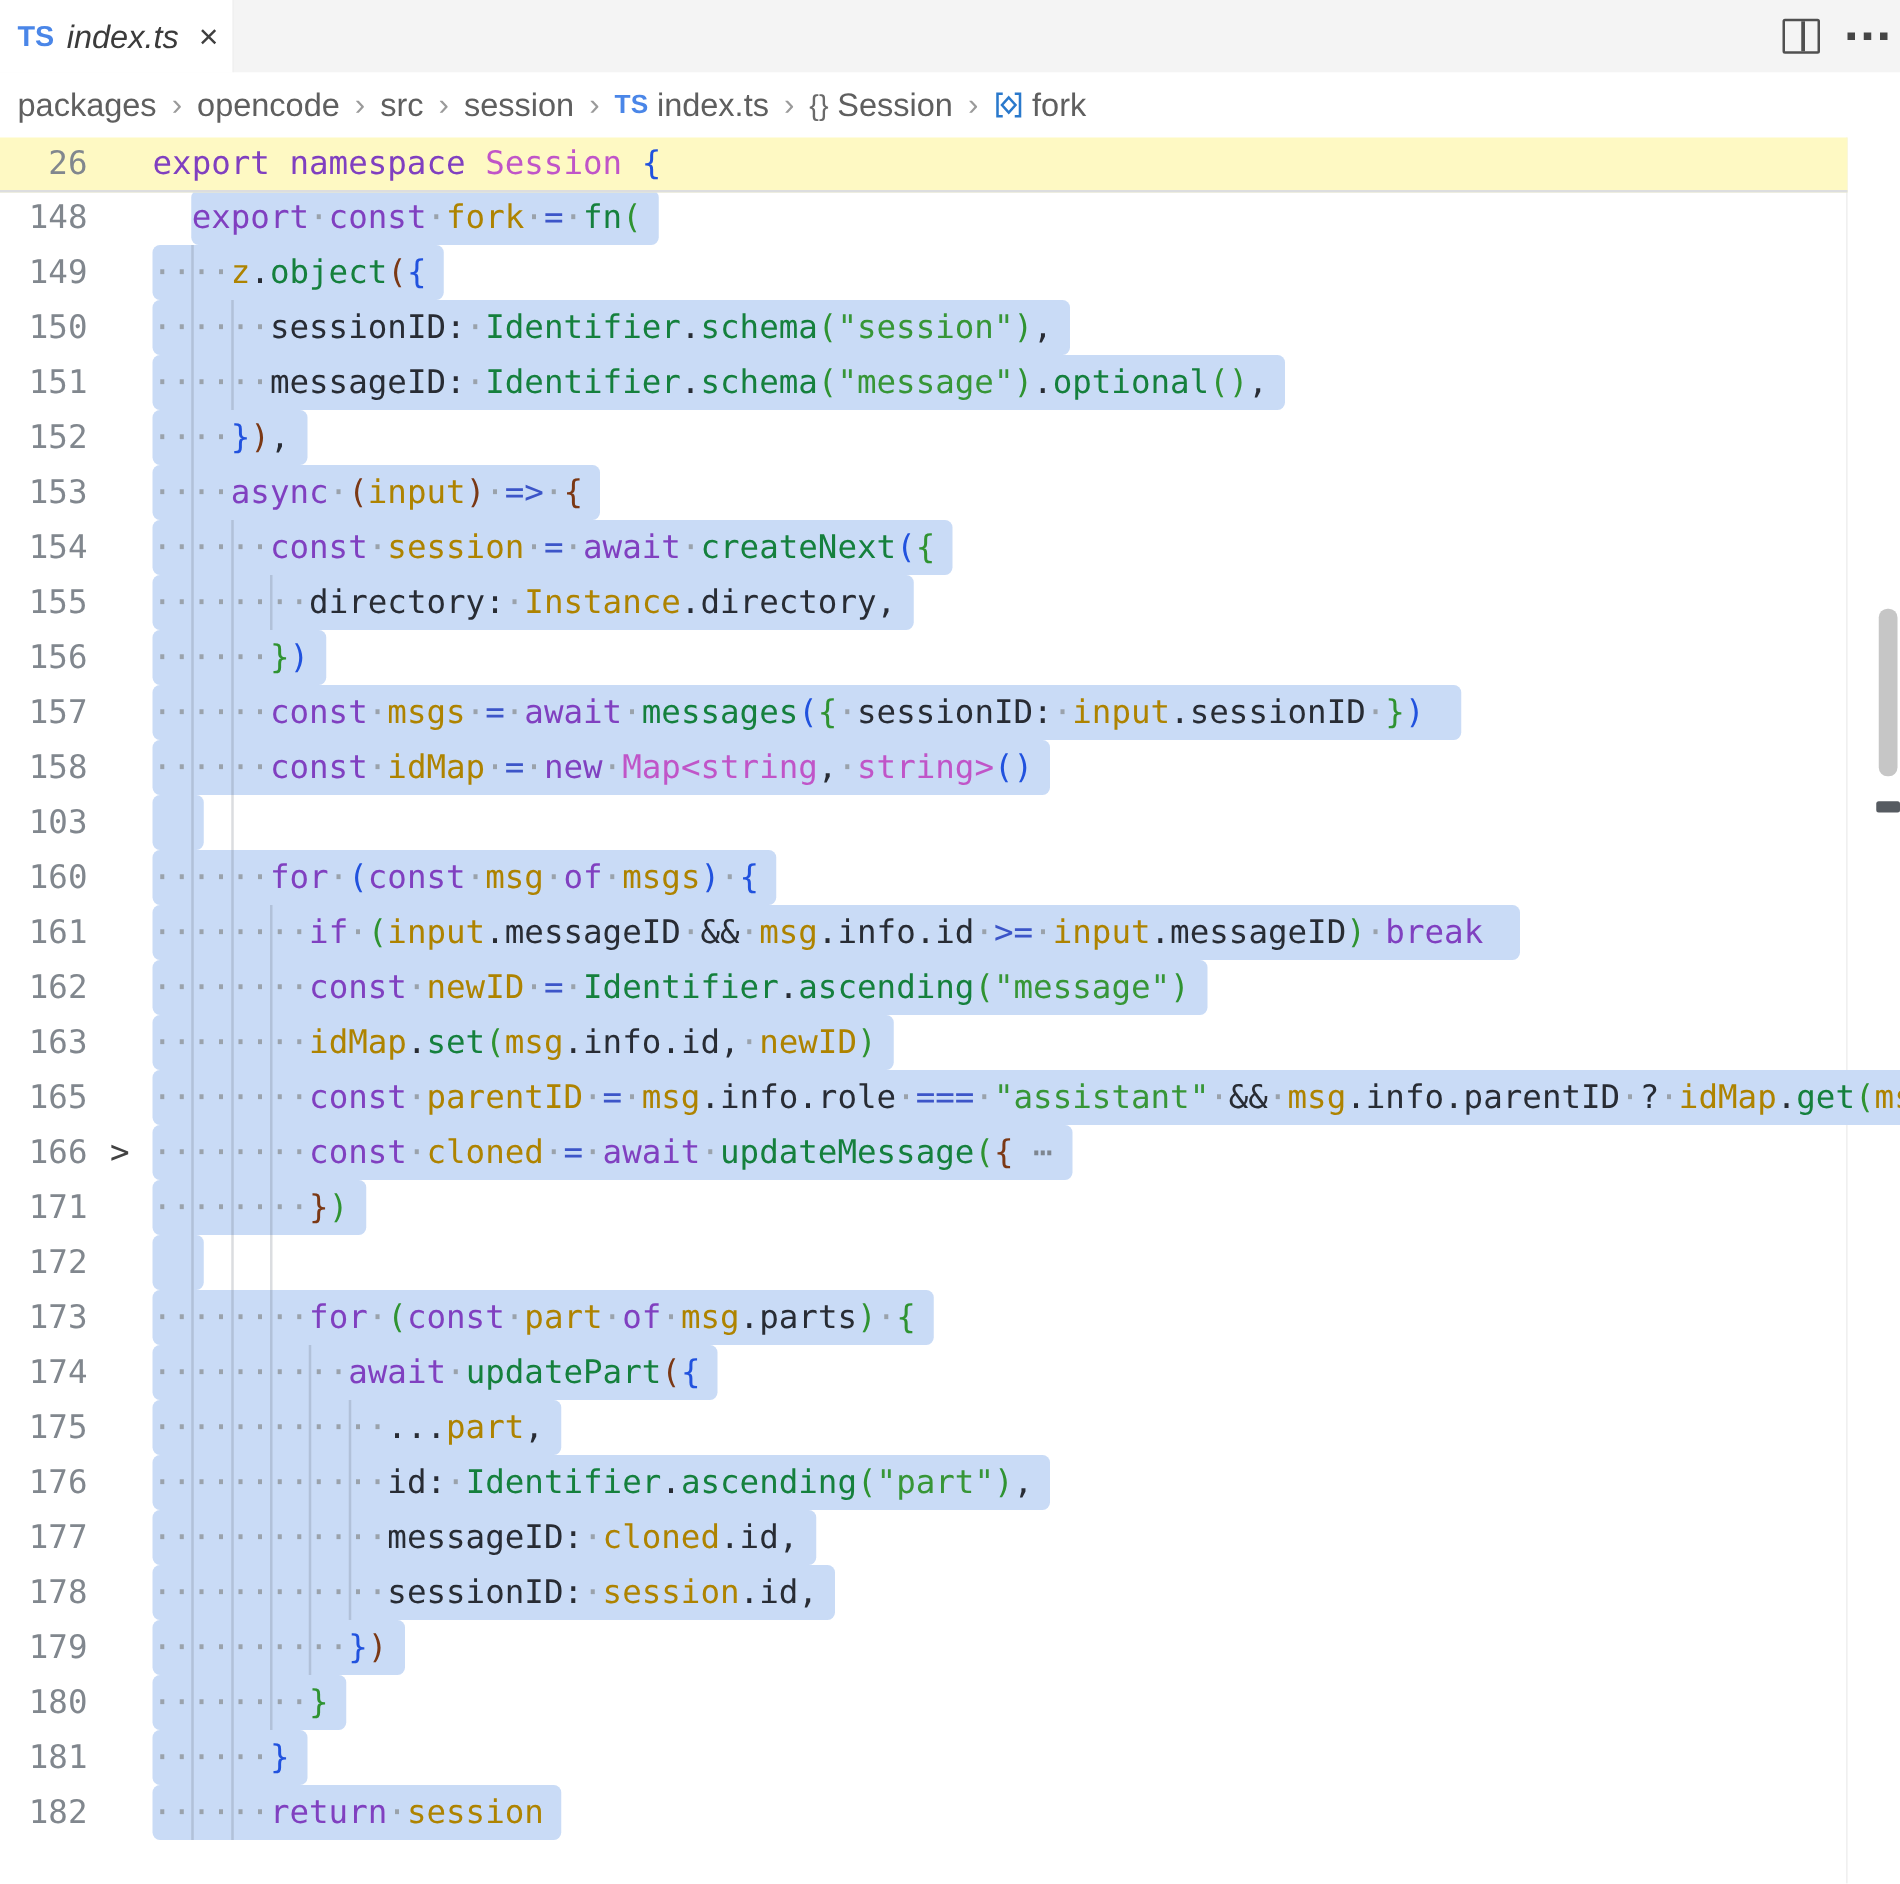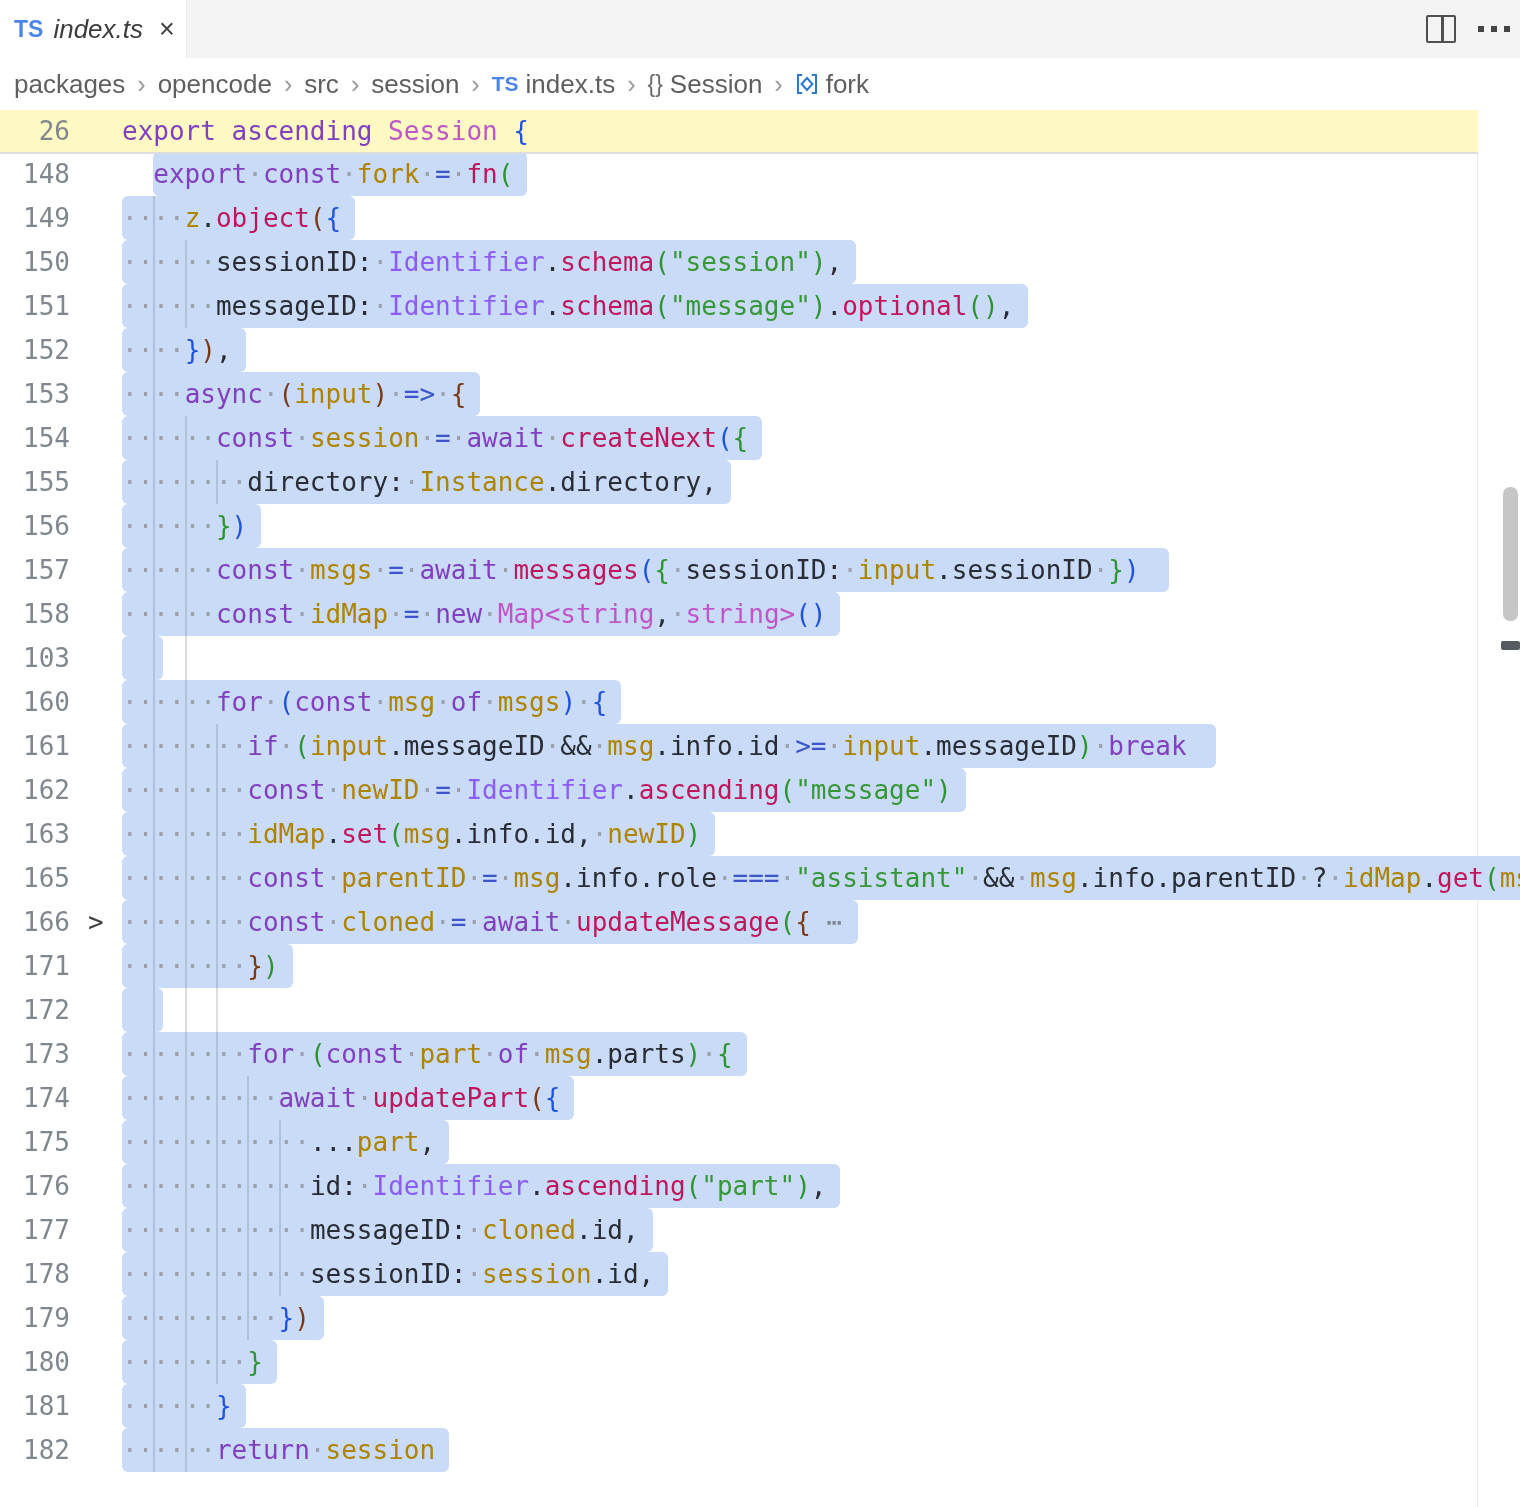--- a/index.html
+++ b/index.html
@@ -33,22 +33,22 @@
   .row{position:relative;height:44px;white-space:pre;}
   .row-sticky{position:relative;height:42px;white-space:pre;}
   .lnum{position:absolute;left:0;top:0;width:70px;text-align:right;color:#81878e;line-height:44px;}
   .row-sticky .lnum{line-height:42px;}
   .fold-chevron{position:absolute;left:88px;top:0;color:#424242;line-height:44px;font-size:26px;}
   .selrect{position:absolute;top:0;height:44px;background:#c9dbf6;border-radius:6px;z-index:1;}
   .guide{position:absolute;top:0;bottom:0;width:2px;background:rgba(90,100,115,0.22);z-index:2;}
   .codeline{position:absolute;left:122px;top:0;line-height:44px;z-index:3;}
   .row-sticky .codeline{line-height:42px;}
   
-  .tk-kw{color:#8040c0}.tk-var{color:#ae8300}.tk-fn{color:#be185d}
-  .tk-cls{color:#8b5cf6}.tk-cls2{color:#c055c8}.tk-str{color:#379637}
+  .tk-kw{color:#8040c0}.tk-var{color:#ae8300}.tk-fn{color:#15803d}
+  .tk-cls{color:#15803d}.tk-cls2{color:#c055c8}.tk-str{color:#379637}
   .tk-op{color:#3c55c8}.tk-txt{color:#282c34}
   .tk-b1{color:#2152de}.tk-b2{color:#2f9331}.tk-b3{color:#7b3814}
   .tk-fold{color:#7e8690}
   .ws{color:#9aa2ab}
   
   .ruler-line{position:absolute;left:1477px;top:110px;width:1px;height:1397px;background:#ececec;}
   .sb-thumb{position:absolute;left:1503px;top:487px;width:15px;height:134px;background:#c6c6c6;border-radius:7px;cursor:pointer;}
   .sb-mark{position:absolute;left:1501px;top:641px;width:19px;height:9px;background:#565b61;border-radius:2px;}
   
   .watermark{position:absolute;right:38px;top:1437px;font-size:31px;color:#ffffff;letter-spacing:1px;
@@ -108,21 +108,21 @@
             <path d="M6 2.5 H2.5 V17.5 H6"></path>
             <path d="M14 2.5 H17.5 V17.5 H14"></path>
             <path d="M10 5 L14.5 10 L10 15 L5.5 10 Z"></path>
           </svg>
         </span>
         <span>fork</span>
       </span>
     </div>
 
   <div class="sticky mono" id="sticky">
-      <div class="row-sticky"><div class="lnum">26</div><div class="codeline"><span class="tk-kw">export ascending </span><span class="tk-cls2">Session </span><span class="tk-b1">{</span></div></div>
+      <div class="row-sticky"><div class="lnum">26</div><div class="codeline"><span class="tk-kw">export namespace </span><span class="tk-cls2">Session </span><span class="tk-b1">{</span></div></div>
     </div>
 
   <div class="code-area mono" id="code">
       <div class="row"><div class="selrect" style="left: 153.307px; width: 374.117px;"></div><div class="lnum">148</div><div class="codeline"><span class="tk-txt">  </span><span class="tk-kw">export</span><span class="ws">·</span><span class="tk-kw">const</span><span class="ws">·</span><span class="tk-var">fork</span><span class="ws">·</span><span class="tk-op">=</span><span class="ws">·</span><span class="tk-fn">fn</span><span class="tk-b2">(</span></div></div>
       <div class="row"><div class="selrect" style="left: 122px; width: 233.236px;"></div><div class="guide" style="left: 153.307px;"></div><div class="lnum">149</div><div class="codeline"><span class="ws">·</span><span class="ws">·</span><span class="ws">·</span><span class="ws">·</span><span class="tk-var">z</span><span class="tk-txt">.</span><span class="tk-fn">object</span><span class="tk-b3">(</span><span class="tk-b1">{</span></div></div>
       <div class="row"><div class="selrect" style="left: 122px; width: 734.146px;"></div><div class="guide" style="left: 153.307px;"></div><div class="guide" style="left: 184.614px;"></div><div class="lnum">150</div><div class="codeline"><span class="ws">·</span><span class="ws">·</span><span class="ws">·</span><span class="ws">·</span><span class="ws">·</span><span class="ws">·</span><span class="tk-txt">sessionID:</span><span class="ws">·</span><span class="tk-cls">Identifier</span><span class="tk-txt">.</span><span class="tk-fn">schema</span><span class="tk-b2">(</span><span class="tk-str">"session"</span><span class="tk-b2">)</span><span class="tk-txt">,</span></div></div>
       <div class="row"><div class="selrect" style="left: 122px; width: 906.334px;"></div><div class="guide" style="left: 153.307px;"></div><div class="guide" style="left: 184.614px;"></div><div class="lnum">151</div><div class="codeline"><span class="ws">·</span><span class="ws">·</span><span class="ws">·</span><span class="ws">·</span><span class="ws">·</span><span class="ws">·</span><span class="tk-txt">messageID:</span><span class="ws">·</span><span class="tk-cls">Identifier</span><span class="tk-txt">.</span><span class="tk-fn">schema</span><span class="tk-b2">(</span><span class="tk-str">"message"</span><span class="tk-b2">)</span><span class="tk-txt">.</span><span class="tk-fn">optional</span><span class="tk-b2">()</span><span class="tk-txt">,</span></div></div>
       <div class="row"><div class="selrect" style="left: 122px; width: 123.662px;"></div><div class="guide" style="left: 153.307px;"></div><div class="lnum">152</div><div class="codeline"><span class="ws">·</span><span class="ws">·</span><span class="ws">·</span><span class="ws">·</span><span class="tk-b1">}</span><span class="tk-b3">)</span><span class="tk-txt">,</span></div></div>
       <div class="row"><div class="selrect" style="left: 122px; width: 358.464px;"></div><div class="guide" style="left: 153.307px;"></div><div class="lnum">153</div><div class="codeline"><span class="ws">·</span><span class="ws">·</span><span class="ws">·</span><span class="ws">·</span><span class="tk-kw">async</span><span class="ws">·</span><span class="tk-b3">(</span><span class="tk-var">input</span><span class="tk-b3">)</span><span class="ws">·</span><span class="tk-op">=&gt;</span><span class="ws">·</span><span class="tk-b3">{</span></div></div>
       <div class="row"><div class="selrect" style="left: 122px; width: 640.226px;"></div><div class="guide" style="left: 153.307px;"></div><div class="guide" style="left: 184.614px;"></div><div class="lnum">154</div><div class="codeline"><span class="ws">·</span><span class="ws">·</span><span class="ws">·</span><span class="ws">·</span><span class="ws">·</span><span class="ws">·</span><span class="tk-kw">const</span><span class="ws">·</span><span class="tk-var">session</span><span class="ws">·</span><span class="tk-op">=</span><span class="ws">·</span><span class="tk-kw">await</span><span class="ws">·</span><span class="tk-fn">createNext</span><span class="tk-b1">(</span><span class="tk-b2">{</span></div></div>

